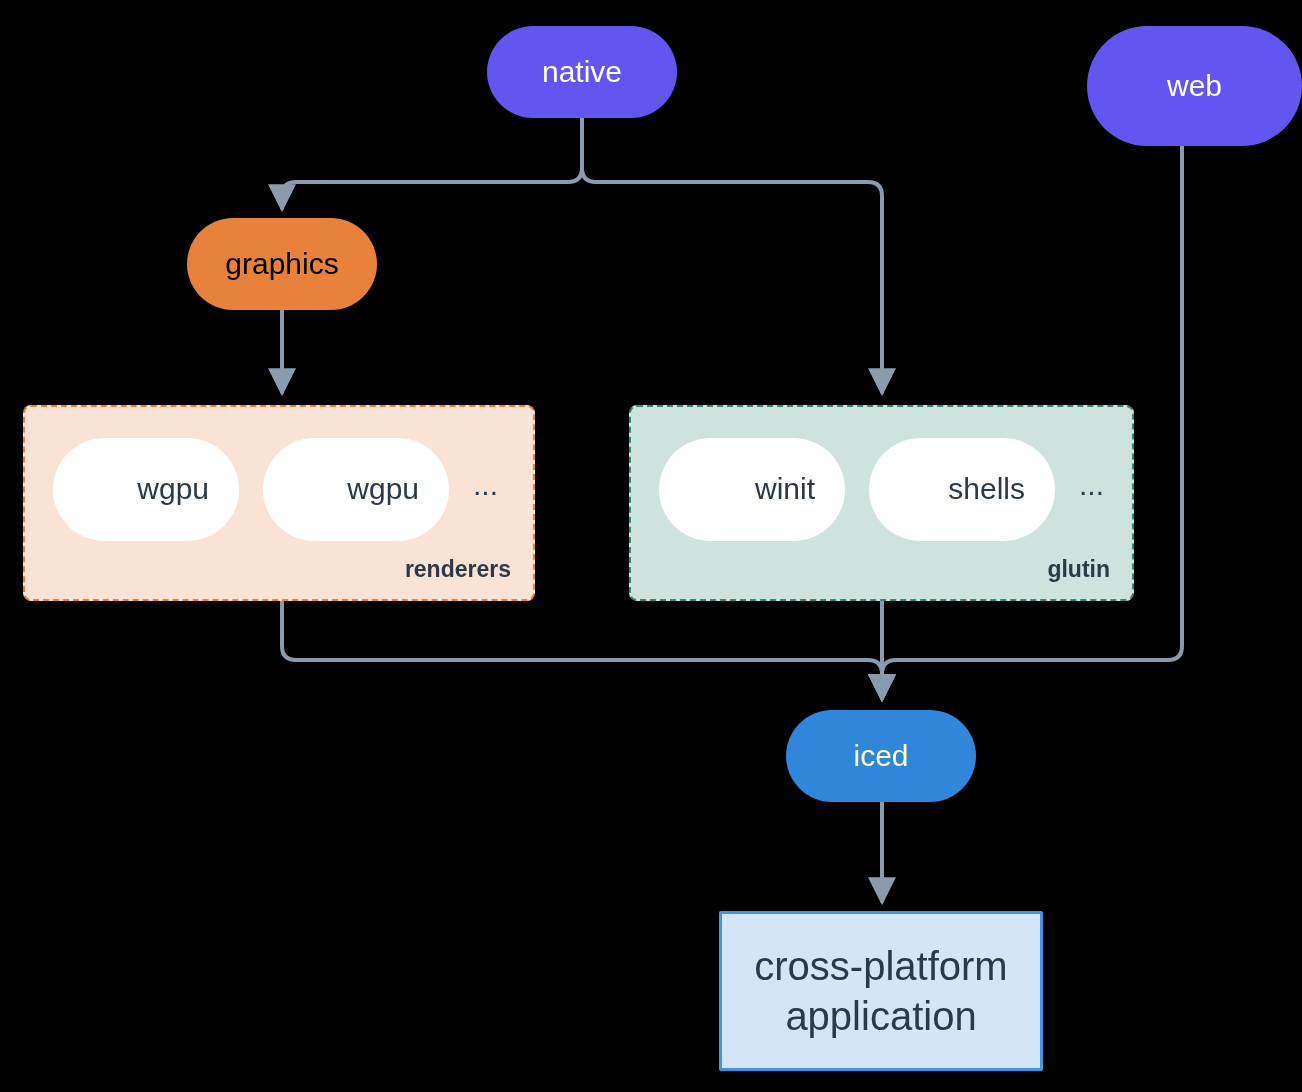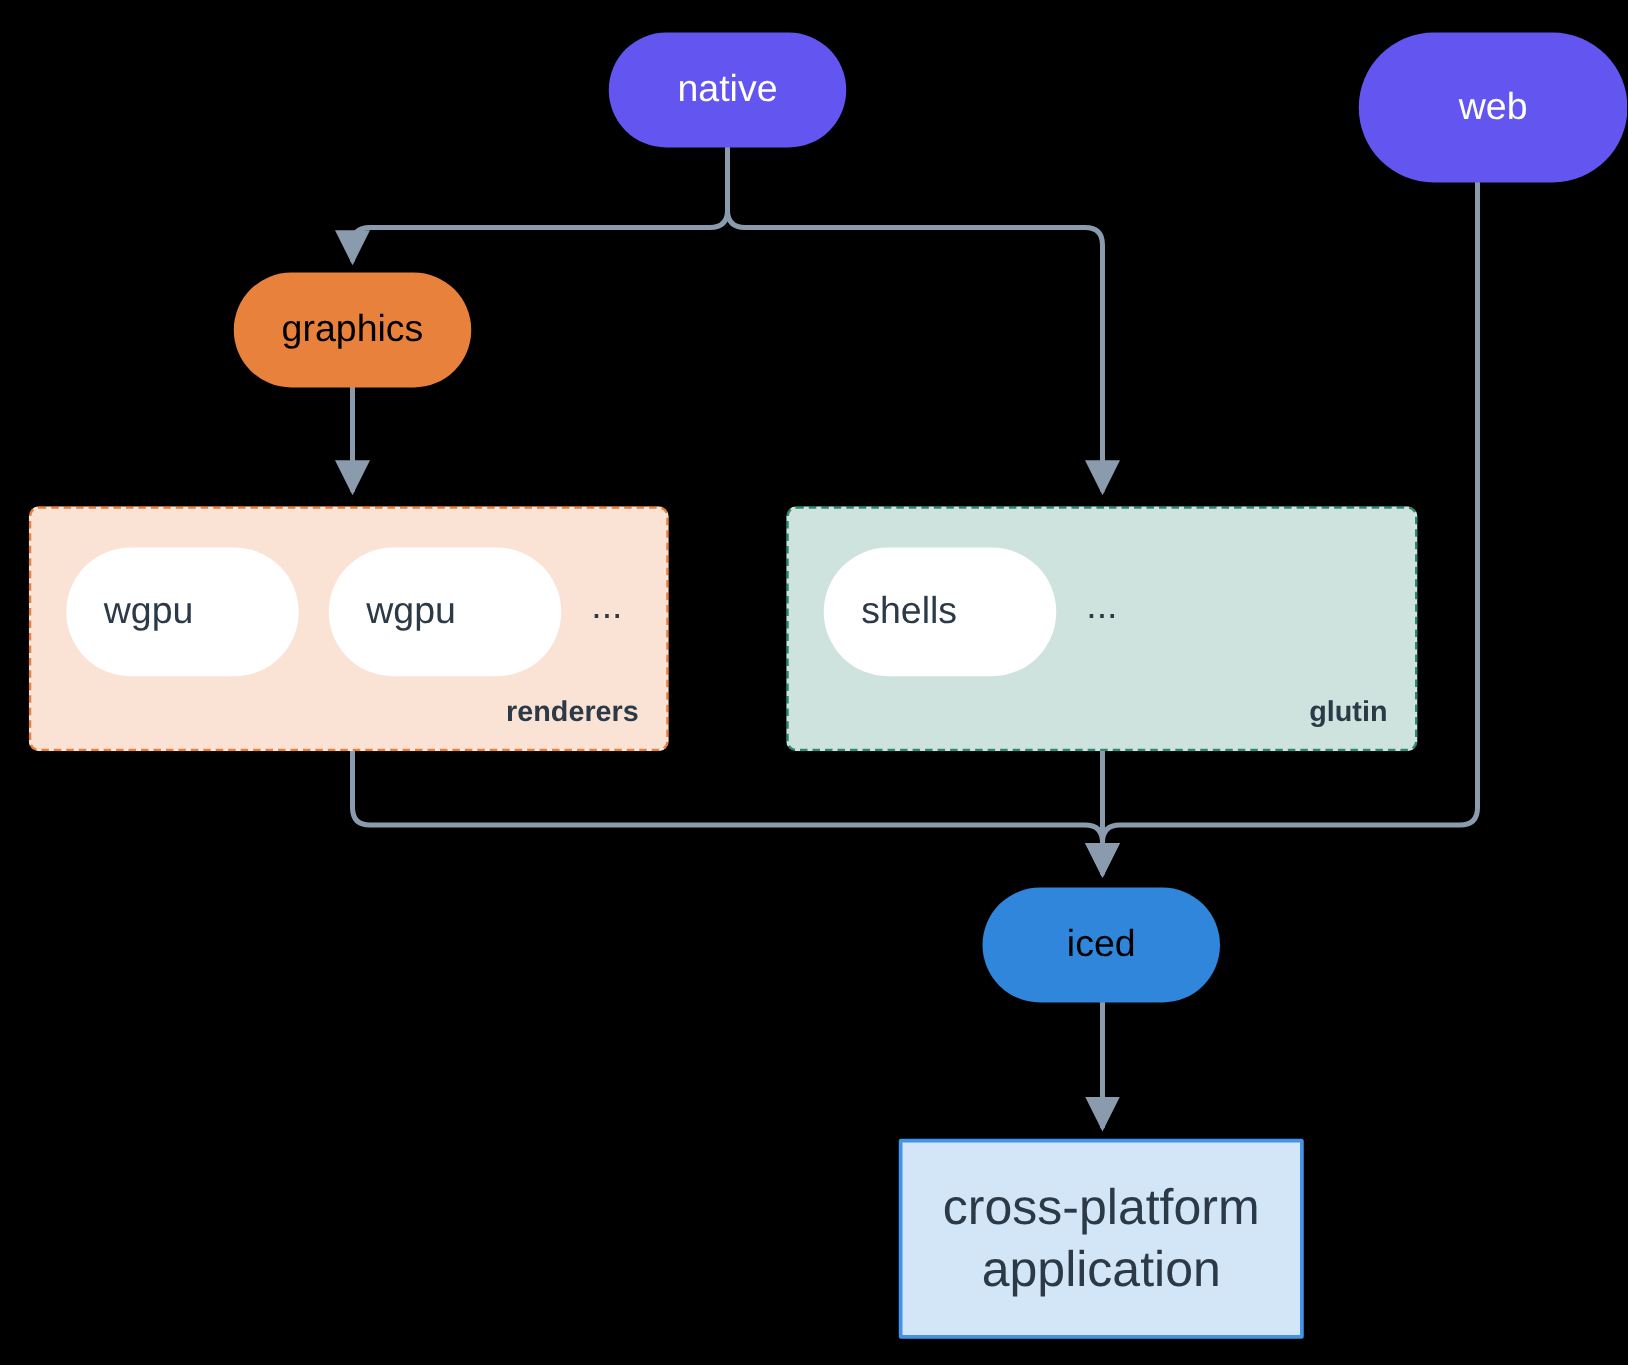--- a/index.html
+++ b/index.html
@@ -53,21 +53,21 @@
     left: 187px; top: 218px; width: 190px; height: 92px;
     background: #e8813c;
     color: #000000;
     font-size: 30px;
   }
 
   
   #node-iced {
     left: 786px; top: 710px; width: 190px; height: 92px;
     background: #2f86da;
-    color: #000000;
+    color: #fef9c3;
     font-size: 30px;
   }
 
   
   #node-application {
     left: 719px; top: 911px; width: 324px; height: 160px;
     background: #d2e6f8;
     border: 3px solid #4394e5;
     color: #2c3a47;
     font-size: 40px;
@@ -101,21 +101,21 @@
     font-weight: bold;
   }
   .leaf {
     background: #ffffff;
     color: #2c3a47;
     font-size: 30px;
     height: 103px;
     border-radius: 999px;
     display: flex;
     align-items: center;
-    justify-content: flex-start;
+    justify-content: flex-end;
     box-sizing: border-box;
     padding: 0 30px;
     min-width: 186px;
   }
   .ellipsis {
     color: #2c3a47;
     font-size: 30px;
     padding-bottom: 8px;
   }
 
@@ -180,20 +180,23 @@
         <span>wgpu</span>
       </div>
       <div class="ellipsis">...</div>
     </div>
     <div class="cluster-label">renderers</div>
   </div>
 
   <div class="cluster" id="cluster-shells">
     <div class="cluster-body">
       <div class="leaf">
+        <span>winit</span>
+      </div>
+      <div class="leaf">
         <span>shells</span>
       </div>
       <div class="ellipsis">...</div>
     </div>
     <div class="cluster-label">glutin</div>
   </div>
 
   <div class="node stadium" id="node-iced">
     <span>iced</span>
   </div>

